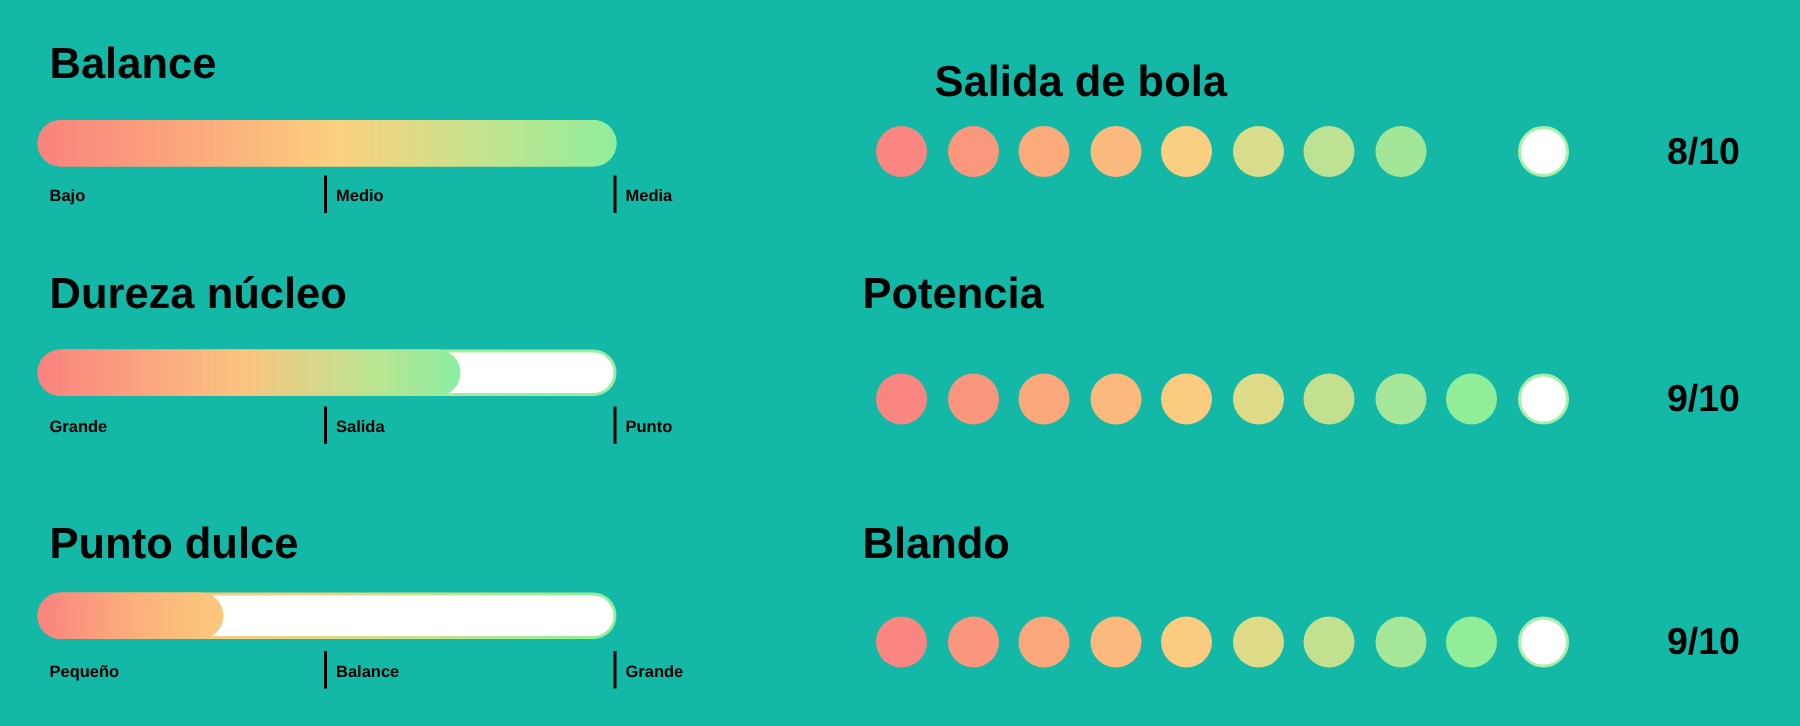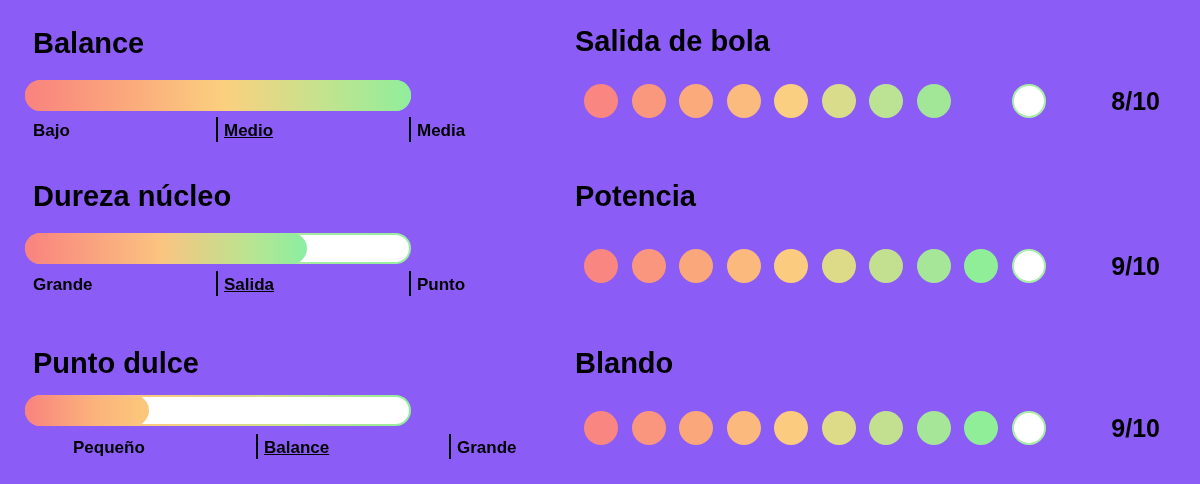--- a/index.html
+++ b/index.html
@@ -9,21 +9,21 @@
     height: 484px;
     background: #ffffff;
     font-family: "Liberation Sans", "DejaVu Sans", sans-serif;
     color: #000000;
     overflow: hidden;
   }
   .stage {
     position: relative;
     width: 1200px;
     height: 484px;
-    background: #8b5cf6;
+    background: #14b8a6;
   }
   
   .spec-section {
     position: absolute;
     left: 25px;
     width: 392px;
   }
   .spec-title {
     position: absolute;
     left: 8px;
@@ -52,42 +52,42 @@
     top: 0;
     bottom: 0;
     left: 0;
     border-radius: 16px;
   }
   .bar-scale {
     position: absolute;
     left: 0;
     width: 392px;
     height: 24px;
-    font-size: 17px;
+    font-size: 11px;
     font-weight: 600;
     line-height: 24px;
     text-align: right;
   }
   .scale-label { position: absolute; top: 0; white-space: nowrap; }
   .scale-label.low  { left: 8px; }
-  .scale-label.mid  { left: 199px; text-decoration: underline; }
+  .scale-label.mid  { left: 199px; }
   .scale-label.high { left: 392px; }
   .scale-tick {
     position: absolute;
     top: -2px;
     width: 2px;
     height: 25px;
     background: #000000;
   }
   .scale-tick.mid  { left: 191px; }
   .scale-tick.high { left: 384px; }
   
   .s1 .spec-title { top: 26px; }  .s1 .bar-track { top: 80px; }  .s1 .bar-scale { top: 119px; }
   .s2 .spec-title { top: 179px; } .s2 .bar-track { top: 233px; } .s2 .bar-scale { top: 273px; }
-  .s3 .spec-title { top: 346px; } .s3 .bar-track { top: 395px; } .s3 .bar-scale { top: 436px; margin-left: 40px; }
+  .s3 .spec-title { top: 346px; } .s3 .bar-track { top: 395px; } .s3 .bar-scale { top: 436px; }
   
   .rating-section {
     position: absolute;
     left: 575px;
     width: 585px;
   }
   .rating-title {
     position: absolute;
     left: 0;
     top: 0;
@@ -117,21 +117,21 @@
     box-sizing: border-box;
   }
   .dot-outline { background: #ffffff; border: 2px solid #a9eda9; }
   .dot-ghost { visibility: hidden; }
   .score {
     margin-left: auto;
     font-size: 25px;
     font-weight: 600;
     white-space: nowrap;
   }
-  .r1 .rating-title { top: 24px; }  .r1 .dots-row { top: 84px; }
+  .r1 .rating-title { top: 38px; margin-left: 48px; }  .r1 .dots-row { top: 84px; }
   .r2 .rating-title { top: 179px; } .r2 .dots-row { top: 249px; }
   .r3 .rating-title { top: 346px; } .r3 .dots-row { top: 411px; }
 </style>
 </head>
 <body>
 
 <div class="stage">
 
   <section class="spec-section s1">
     <div class="spec-title">Balance</div>

